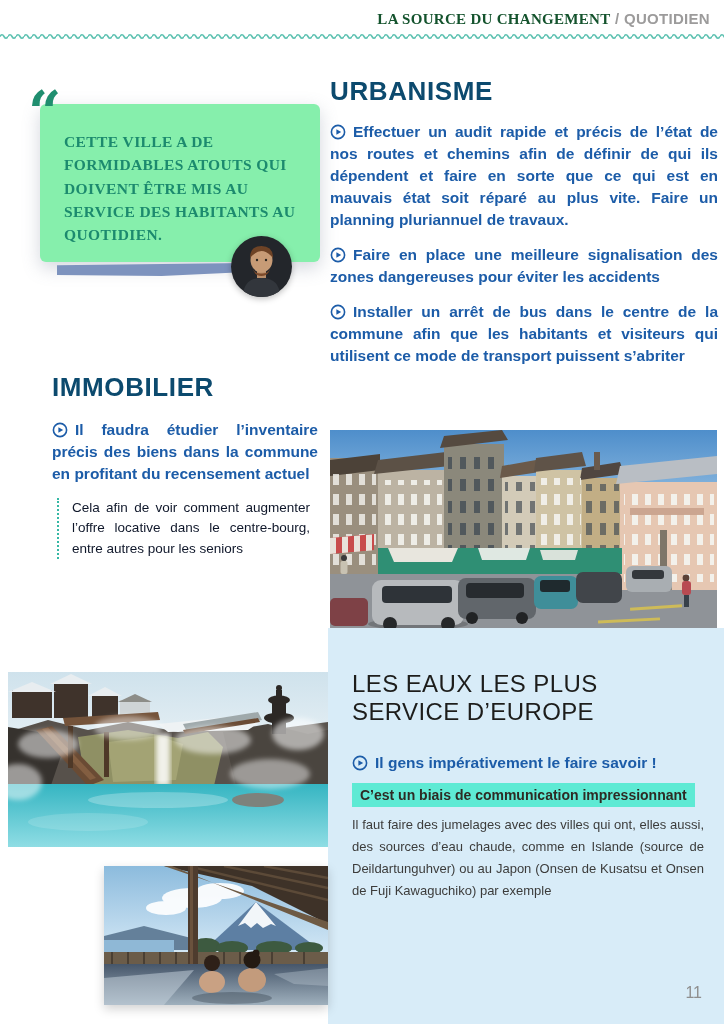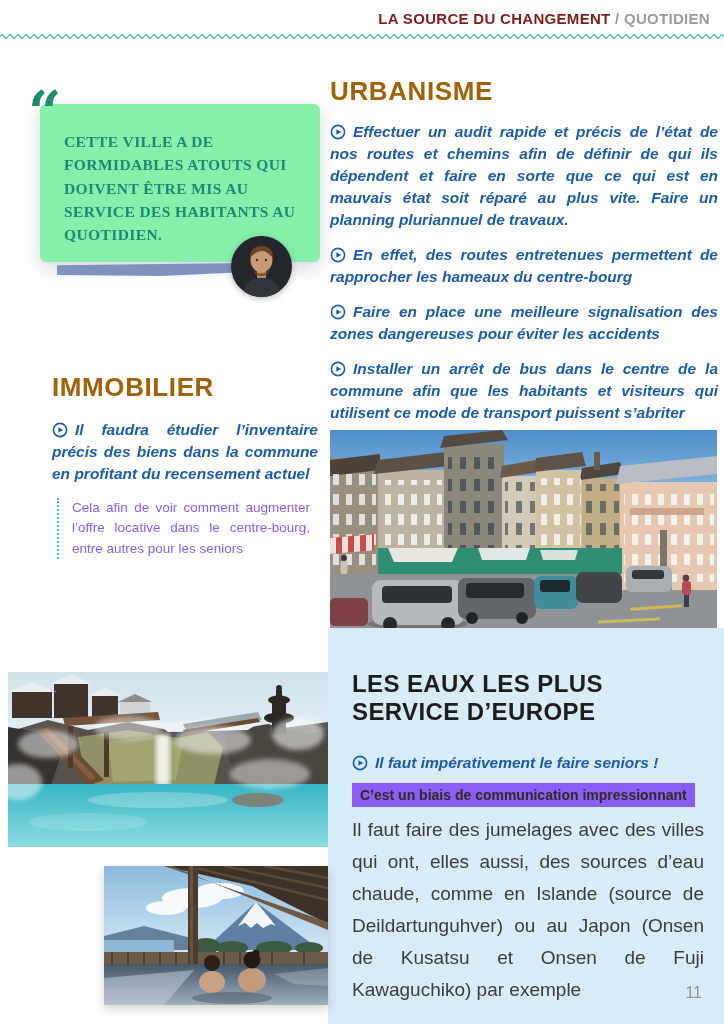--- a/index.html
+++ b/index.html
@@ -1,64 +1,64 @@
 <!DOCTYPE html>
 <html><head>
 <meta charset="utf-8">
 <style>
   html,body{margin:0;padding:0;background:#ffffff;}
   .page{position:relative;width:724px;height:1024px;background:#ffffff;overflow:hidden;
         font-family:"Liberation Sans",sans-serif;color:#1d1d1b;}
 
   
   .header{position:absolute;top:10px;right:14px;font-size:15px;font-weight:bold;letter-spacing:.3px;white-space:nowrap;}
-  .header .brand{color:#7f1d1d;}
+  .header .brand{color:#14532d;font-family:Liberation Serif, serif;}
   .header .sep,.header .section{color:#9c9b9b;}
   .wave{position:absolute;top:30px;left:0;}
 
   
   .quote-card{position:absolute;left:40px;top:104px;width:280px;height:158px;background:#86efac;border-radius:6px;
               box-shadow:0 6px 18px rgba(100,110,135,.28);box-sizing:border-box;padding:26px 16px 0 24px;}
   .quote-text{font-family:"Liberation Serif","DejaVu Serif",serif;font-weight:bold;color:#1c8a6e;
               font-size:15.5px;line-height:1.5;letter-spacing:.4px;}
   .quote-mark{position:absolute;left:28px;top:84px;height:46px;font-family:"DejaVu Serif",serif;font-weight:bold;
               font-size:58px;line-height:1;color:#1f8e6f;z-index:3;}
   .brush{position:absolute;left:57px;top:263px;width:190px;height:13px;background:#7d93be;
          clip-path:polygon(0 18%,100% 0,100% 70%,55% 100%,0 92%);}
   .avatar{position:absolute;left:231px;top:236px;width:61px;height:61px;border-radius:50%;overflow:hidden;z-index:4;
           box-shadow:0 2px 6px rgba(0,0,0,.25);}
 
   
-  .sec-title{position:absolute;font-size:26px;font-weight:bold;letter-spacing:.6px;color:#a16207;}
+  .sec-title{position:absolute;font-size:26px;font-weight:bold;letter-spacing:.6px;color:#0c4a6e;}
   .t-immo{left:52px;top:372px;}
   .t-urba{left:330px;top:76px;}
 
   
   .list{position:absolute;}
   .l-immo{left:52px;top:419px;width:266px;}
   .l-urba{left:330px;top:121px;width:388px;}
-  .bullet{color:#1c5ca8;font-size:15.5px;line-height:1.42;font-weight:bold;text-align:justify;margin:0 0 13px 0;font-style:italic;}
+  .bullet{color:#1c5ca8;font-size:15.5px;line-height:1.42;font-weight:bold;text-align:justify;margin:0 0 13px 0;}
   .bullet .bi{display:inline-block;width:16px;height:16px;vertical-align:-3px;margin-right:7px;}
   .note{margin:8px 0 0 5px;width:238px;border-left:2px dotted #35b8a5;padding-left:13px;
-        color:#8b5cf6;font-size:13.5px;line-height:1.5;text-align:justify;font-weight:normal;}
+        color:#0f172a;font-size:13.5px;line-height:1.5;text-align:justify;font-weight:normal;}
 
   
   .photo{position:absolute;display:block;}
   .ph-town{left:330px;top:430px;}
   .ph-spring{left:8px;top:672px;}
   .ph-onsen{left:104px;top:866px;box-shadow:0 4px 10px rgba(0,0,0,.18);}
 
   
   .panel{position:absolute;left:328px;top:628px;width:396px;height:396px;background:#d8ecf8;box-sizing:border-box;
          padding:42px 22px 0 24px;}
-  .panel-title{font-size:24px;font-weight:bold;line-height:1.17;letter-spacing:.4px;color:#1d1d1b;margin:0 0 26px 0;}
+  .panel-title{font-size:24px;font-weight:normal;line-height:1.17;letter-spacing:.4px;color:#1d1d1b;margin:0 0 26px 0;}
   .panel .bullet{margin:0 0 9px 0;}
-  .hl{display:inline-block;background:#8b5cf6;color:#2e2b24;font-size:14px;font-weight:bold;
+  .hl{display:inline-block;background:#5eead4;color:#2e2b24;font-size:14px;font-weight:bold;
       padding:4px 8px 4px 8px;margin:0 0 7px 0;}
-  .para{width:352px;color:#3c3c3b;font-size:19px;line-height:1.68;text-align:justify;margin:0 2px 13px 0;}
+  .para{width:352px;color:#3c3c3b;font-size:13px;line-height:1.68;text-align:justify;margin:0 2px 13px 0;}
   .pagenum{position:absolute;right:22px;bottom:22px;font-size:16px;color:#8f8f8f;}
 </style>
 </head>
 <body>
 
 <div class="page">
 
   <div class="header">
     <span class="brand">LA SOURCE DU CHANGEMENT</span><span class="sep"> / </span><span class="section">QUOTIDIEN</span>
   </div>
@@ -97,24 +97,20 @@
           </svg></span><span>Il faudra étudier l’inventaire précis des biens dans la commune en profitant du recensement actuel</span></p>
     <div class="note">Cela afin de voir comment augmenter l’offre locative dans le centre-bourg, entre autres pour les seniors</div>
   </div>
 
   <div class="sec-title t-urba">URBANISME</div>
   <div class="list l-urba">
     <p class="bullet"><span class="bi"><svg viewBox="0 0 16 16" width="16" height="16">
             <circle cx="8" cy="8" r="6.6" fill="none" stroke="#1c5ca8" stroke-width="1.6"></circle>
             <polygon points="6.4,5.2 11.2,8 6.4,10.8" fill="#1c5ca8"></polygon>
           </svg></span><span>Effectuer un audit rapide et précis de l’état de nos routes et chemins afin de définir de qui ils dépendent et faire en sorte que ce qui est en mauvais état soit réparé au plus vite. Faire un planning pluriannuel de travaux.</span></p>
-    <p class="bullet"><span class="bi"><svg viewBox="0 0 16 16" width="16" height="16">
-            <circle cx="8" cy="8" r="6.6" fill="none" stroke="#1c5ca8" stroke-width="1.6"></circle>
-            <polygon points="6.4,5.2 11.2,8 6.4,10.8" fill="#1c5ca8"></polygon>
-          </svg></span><span>En effet, des routes entretenues permettent de rapprocher les hameaux du centre-bourg</span></p>
     <p class="bullet"><span class="bi"><svg viewBox="0 0 16 16" width="16" height="16">
             <circle cx="8" cy="8" r="6.6" fill="none" stroke="#1c5ca8" stroke-width="1.6"></circle>
             <polygon points="6.4,5.2 11.2,8 6.4,10.8" fill="#1c5ca8"></polygon>
           </svg></span><span>Faire en place une meilleure signalisation des zones dangereuses pour éviter les accidents</span></p>
     <p class="bullet"><span class="bi"><svg viewBox="0 0 16 16" width="16" height="16">
             <circle cx="8" cy="8" r="6.6" fill="none" stroke="#1c5ca8" stroke-width="1.6"></circle>
             <polygon points="6.4,5.2 11.2,8 6.4,10.8" fill="#1c5ca8"></polygon>
           </svg></span><span>Installer un arrêt de bus dans le centre de la commune afin que les habitants et visiteurs qui utilisent ce mode de transport puissent s’abriter</span></p>
   </div>
 
@@ -204,21 +200,21 @@
   </svg>
 
   <div class="panel">
     <h2 class="panel-title">
       <span style="display:block">LES EAUX LES PLUS</span>
       <span style="display:block">SERVICE D’EUROPE</span>
     </h2>
     <p class="bullet"><span class="bi"><svg viewBox="0 0 16 16" width="16" height="16">
             <circle cx="8" cy="8" r="6.6" fill="none" stroke="#1c5ca8" stroke-width="1.6"></circle>
             <polygon points="6.4,5.2 11.2,8 6.4,10.8" fill="#1c5ca8"></polygon>
-          </svg></span><span>Il faut impérativement le faire seniors !</span></p>
+          </svg></span><span>Il gens impérativement le faire savoir !</span></p>
     <div class="hl">C’est un biais de communication impressionnant</div>
     <p class="para">Il faut faire des jumelages avec des villes qui ont, elles aussi, des sources d’eau chaude, comme en Islande (source de Deildartunguhver) ou au Japon (Onsen de Kusatsu et Onsen de Fuji Kawaguchiko) par exemple</p>
     <div class="pagenum">11</div>
   </div>
 
   <svg class="photo ph-spring" width="320" height="175" viewBox="0 0 320 175">
     <defs>
       <linearGradient id="sky2" x1="0" y1="0" x2="0" y2="1">
           <stop offset="0" stop-color="#cfe2ec"></stop>
           <stop offset="1" stop-color="#f4f8fa"></stop>

